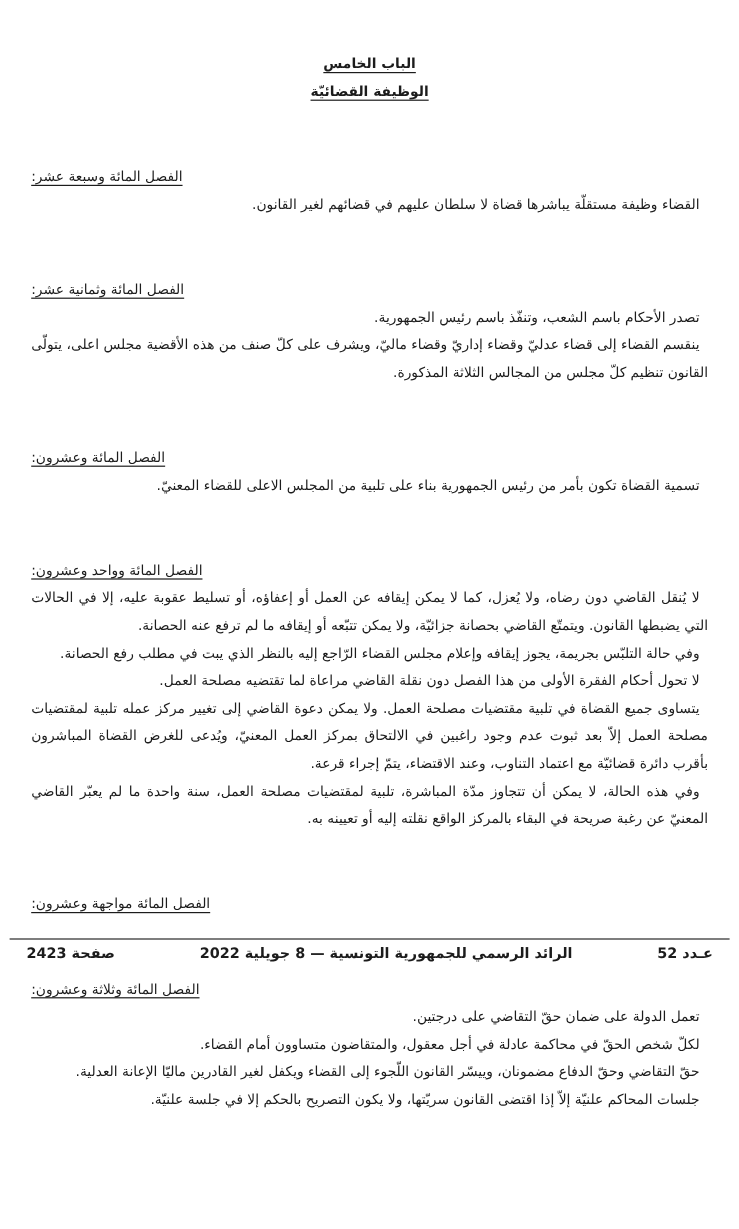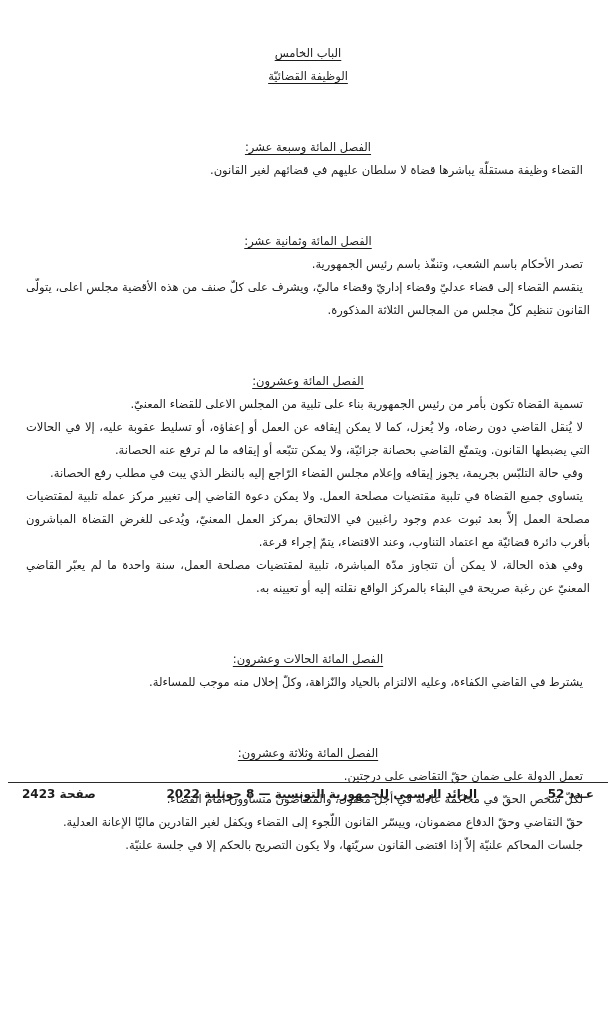--- a/index.html
+++ b/index.html
@@ -22,29 +22,29 @@
     position: absolute;
     top: 42px;
     right: 26px;
     left: 26px;
     direction: rtl;
     font-size: 11.5px;
     line-height: 23px;
   }
   .chapter-title, .chapter-subtitle {
     text-align: center;
-    font-weight: normal;
+    font-weight: bold;
   }
   .chapter-title > span, .chapter-subtitle > span {
     text-decoration: underline;
     text-underline-offset: 3px;
   }
   .chapter-subtitle { margin-bottom: 17px; }
   .article-heading {
-    text-align: center;
+    text-align: left;
     margin-top: 48px;
   }
   .article-heading > span {
     text-decoration: underline;
     text-underline-offset: 3px;
   }
   .para {
     text-align: justify;
     text-align-last: right;
     text-indent: 7px;
@@ -83,27 +83,28 @@
     <p class="para">القضاء وظيفة مستقلّة يباشرها قضاة لا سلطان عليهم في قضائهم لغير القانون.</p>
 
     <p class="article-heading"><span>الفصل المائة وثمانية عشر:</span></p>
     <p class="para">تصدر الأحكام باسم الشعب، وتنفّذ باسم رئيس الجمهورية.</p>
 
     <p class="para">ينقسم القضاء إلى قضاء عدليّ وقضاء إداريّ وقضاء ماليّ، ويشرف على كلّ صنف من هذه الأقضية مجلس اعلى، يتولّى القانون تنظيم كلّ مجلس من المجالس الثلاثة المذكورة.</p>
 
     <p class="article-heading"><span>الفصل المائة وعشرون:</span></p>
     <p class="para">تسمية القضاة تكون بأمر من رئيس الجمهورية بناء على تلبية من المجلس الاعلى للقضاء المعنيّ.</p>
 
+    <p class="article-heading"><span>الفصل المائة وواحد وعشرون:</span></p>
     <p class="para">لا يُنقل القاضي دون رضاه، ولا يُعزل، كما لا يمكن إيقافه عن العمل أو إعفاؤه، أو تسليط عقوبة عليه، إلا في الحالات التي يضبطها القانون. ويتمتّع القاضي بحصانة جزائيّة، ولا يمكن تتبّعه أو إيقافه ما لم ترفع عنه الحصانة.</p>
     <p class="para">وفي حالة التلبّس بجريمة، يجوز إيقافه وإعلام مجلس القضاء الرّاجع إليه بالنظر الذي يبت في مطلب رفع الحصانة.</p>
+    <p class="para">لا تحول أحكام الفقرة الأولى من هذا الفصل دون نقلة القاضي مراعاة لما تقتضيه مصلحة العمل.</p>
     <p class="para">يتساوى جميع القضاة في تلبية مقتضيات مصلحة العمل. ولا يمكن دعوة القاضي إلى تغيير مركز عمله تلبية لمقتضيات مصلحة العمل إلاّ بعد ثبوت عدم وجود راغبين في الالتحاق بمركز العمل المعنيّ، ويُدعى للغرض القضاة المباشرون بأقرب دائرة قضائيّة مع اعتماد التناوب، وعند الاقتضاء، يتمّ إجراء قرعة.</p>
     <p class="para">وفي هذه الحالة، لا يمكن أن تتجاوز مدّة المباشرة، تلبية لمقتضيات مصلحة العمل، سنة واحدة ما لم يعبّر القاضي المعنيّ عن رغبة صريحة في البقاء بالمركز الواقع نقلته إليه أو تعيينه به.</p>
 
-    <p class="article-heading"><span>الفصل المائة الحالات وعشرون:</span></p>
-    <p class="para">يشترط في القاضي الكفاءة، وعليه الالتزام بالحياد والنّزاهة، وكلّ إخلال منه موجب للمساءلة.</p>
+    <p class="article-heading"><span>الفصل المائة مواجهة وعشرون:</span></p>
 
     <p class="article-heading"><span>الفصل المائة وثلاثة وعشرون:</span></p>
     <p class="para">تعمل الدولة على ضمان حقّ التقاضي على درجتين.</p>
 
     <p class="para">لكلّ شخص الحقّ في محاكمة عادلة في أجل معقول، والمتقاضون متساوون أمام القضاء.</p>
     <p class="para">حقّ التقاضي وحقّ الدفاع مضمونان، وييسّر القانون اللّجوء إلى القضاء ويكفل لغير القادرين ماليّا الإعانة العدلية.</p>
     <p class="para">جلسات المحاكم علنيّة إلاّ إذا اقتضى القانون سريّتها، ولا يكون التصريح بالحكم إلا في جلسة علنيّة.</p>
   </div>
 
   <div class="footer-rule"></div>

